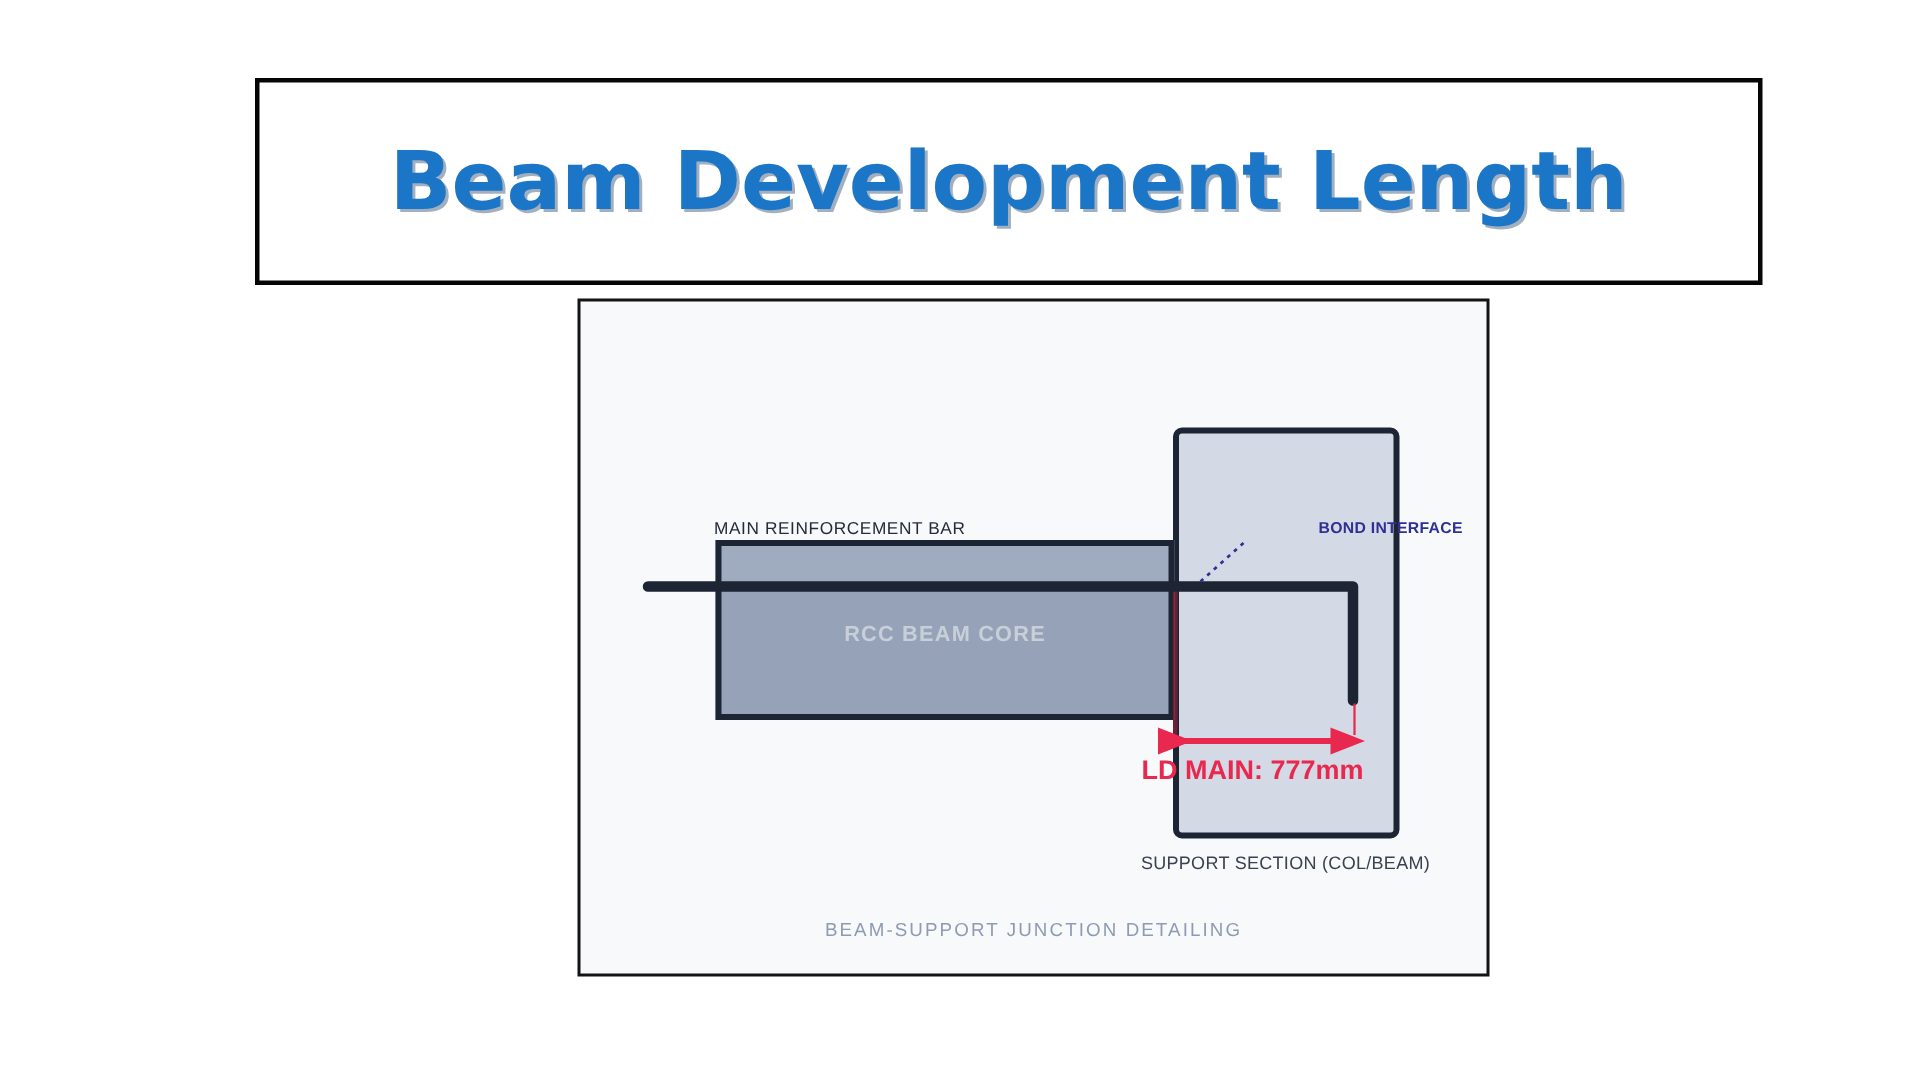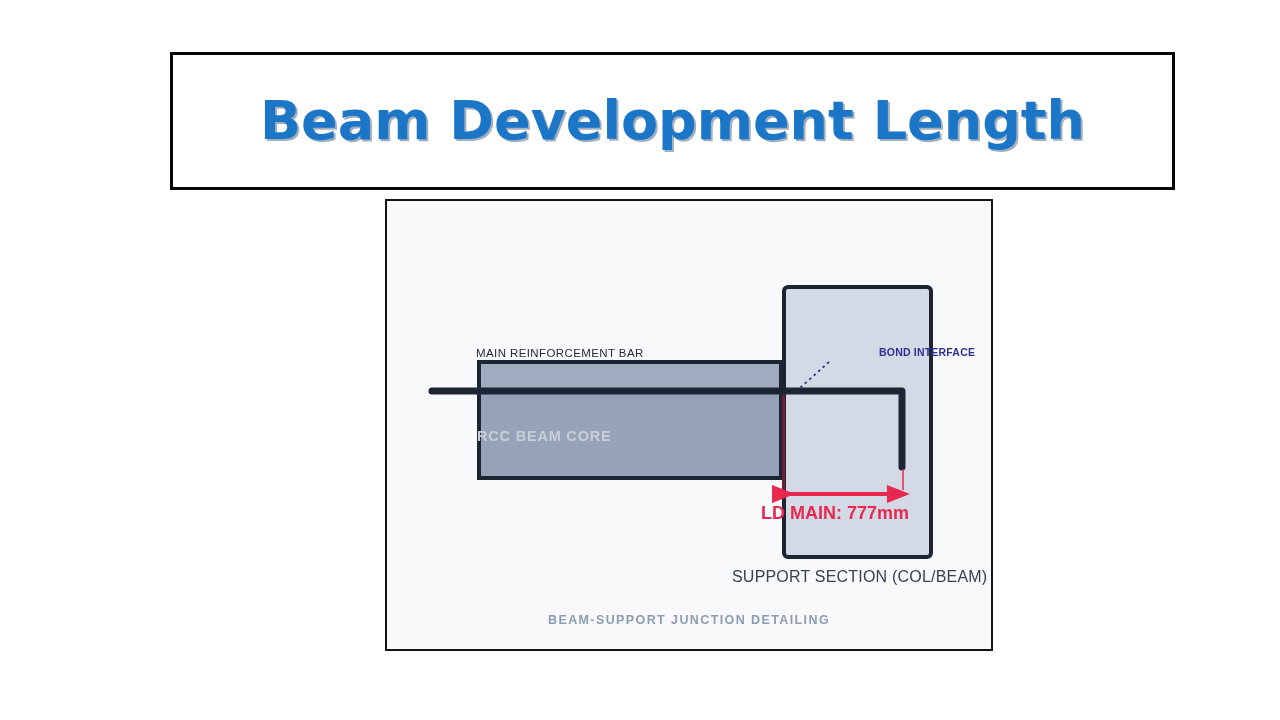--- a/index.html
+++ b/index.html
@@ -35,38 +35,38 @@
   .beam-topband{
     position:absolute;left:0;top:0;right:0;height:26px;background:rgba(255,255,255,0.10);
   }
   .overlay-svg{position:absolute;left:0;top:0;width:604px;height:448px;}
   
   .main-bar-label{
     position:absolute;left:89px;top:146px;font-size:11.5px;color:#252b3b;
     white-space:nowrap;letter-spacing:0.4px;
   }
   .rcc-label{
-    position:absolute;left:90px;top:214px;width:306px;text-align:left;
-    font-size:14.5px;font-weight:bold;color:#c8cfd9;letter-spacing:0.8px;white-space:nowrap;margin-top:13px;
+    position:absolute;left:90px;top:214px;width:306px;text-align:center;
+    font-size:14.5px;font-weight:bold;color:#c8cfd9;letter-spacing:0.8px;white-space:nowrap;
   }
   .bond-label{
     position:absolute;left:448px;top:145px;font-size:10.5px;font-weight:bold;
     color:#2e3093;white-space:nowrap;letter-spacing:0.2px;margin-left:44px;
   }
   .ld-label{
     position:absolute;left:374px;top:302px;font-size:18px;font-weight:bold;
     color:#e8284e;white-space:nowrap;
   }
   .support-label{
     position:absolute;left:345px;top:367px;width:250px;text-align:center;
-    font-size:16px;color:#3a4150;white-space:nowrap;letter-spacing:0.2px;
+    font-size:12px;color:#3a4150;white-space:nowrap;letter-spacing:0.2px;
   }
   .panel-caption{
     position:absolute;left:0;top:412px;width:604px;text-align:center;
-    font-size:12.5px;font-weight:bold;color:#8e9cb3;letter-spacing:1.4px;white-space:nowrap;
+    font-size:12.5px;font-weight:normal;color:#8e9cb3;letter-spacing:1.4px;white-space:nowrap;
   }
 </style>
 </head>
 <body>
 
 <div class="slide">
 
   <div class="title-box">
     <div class="title-line">Beam Development Length</div>
   </div>

